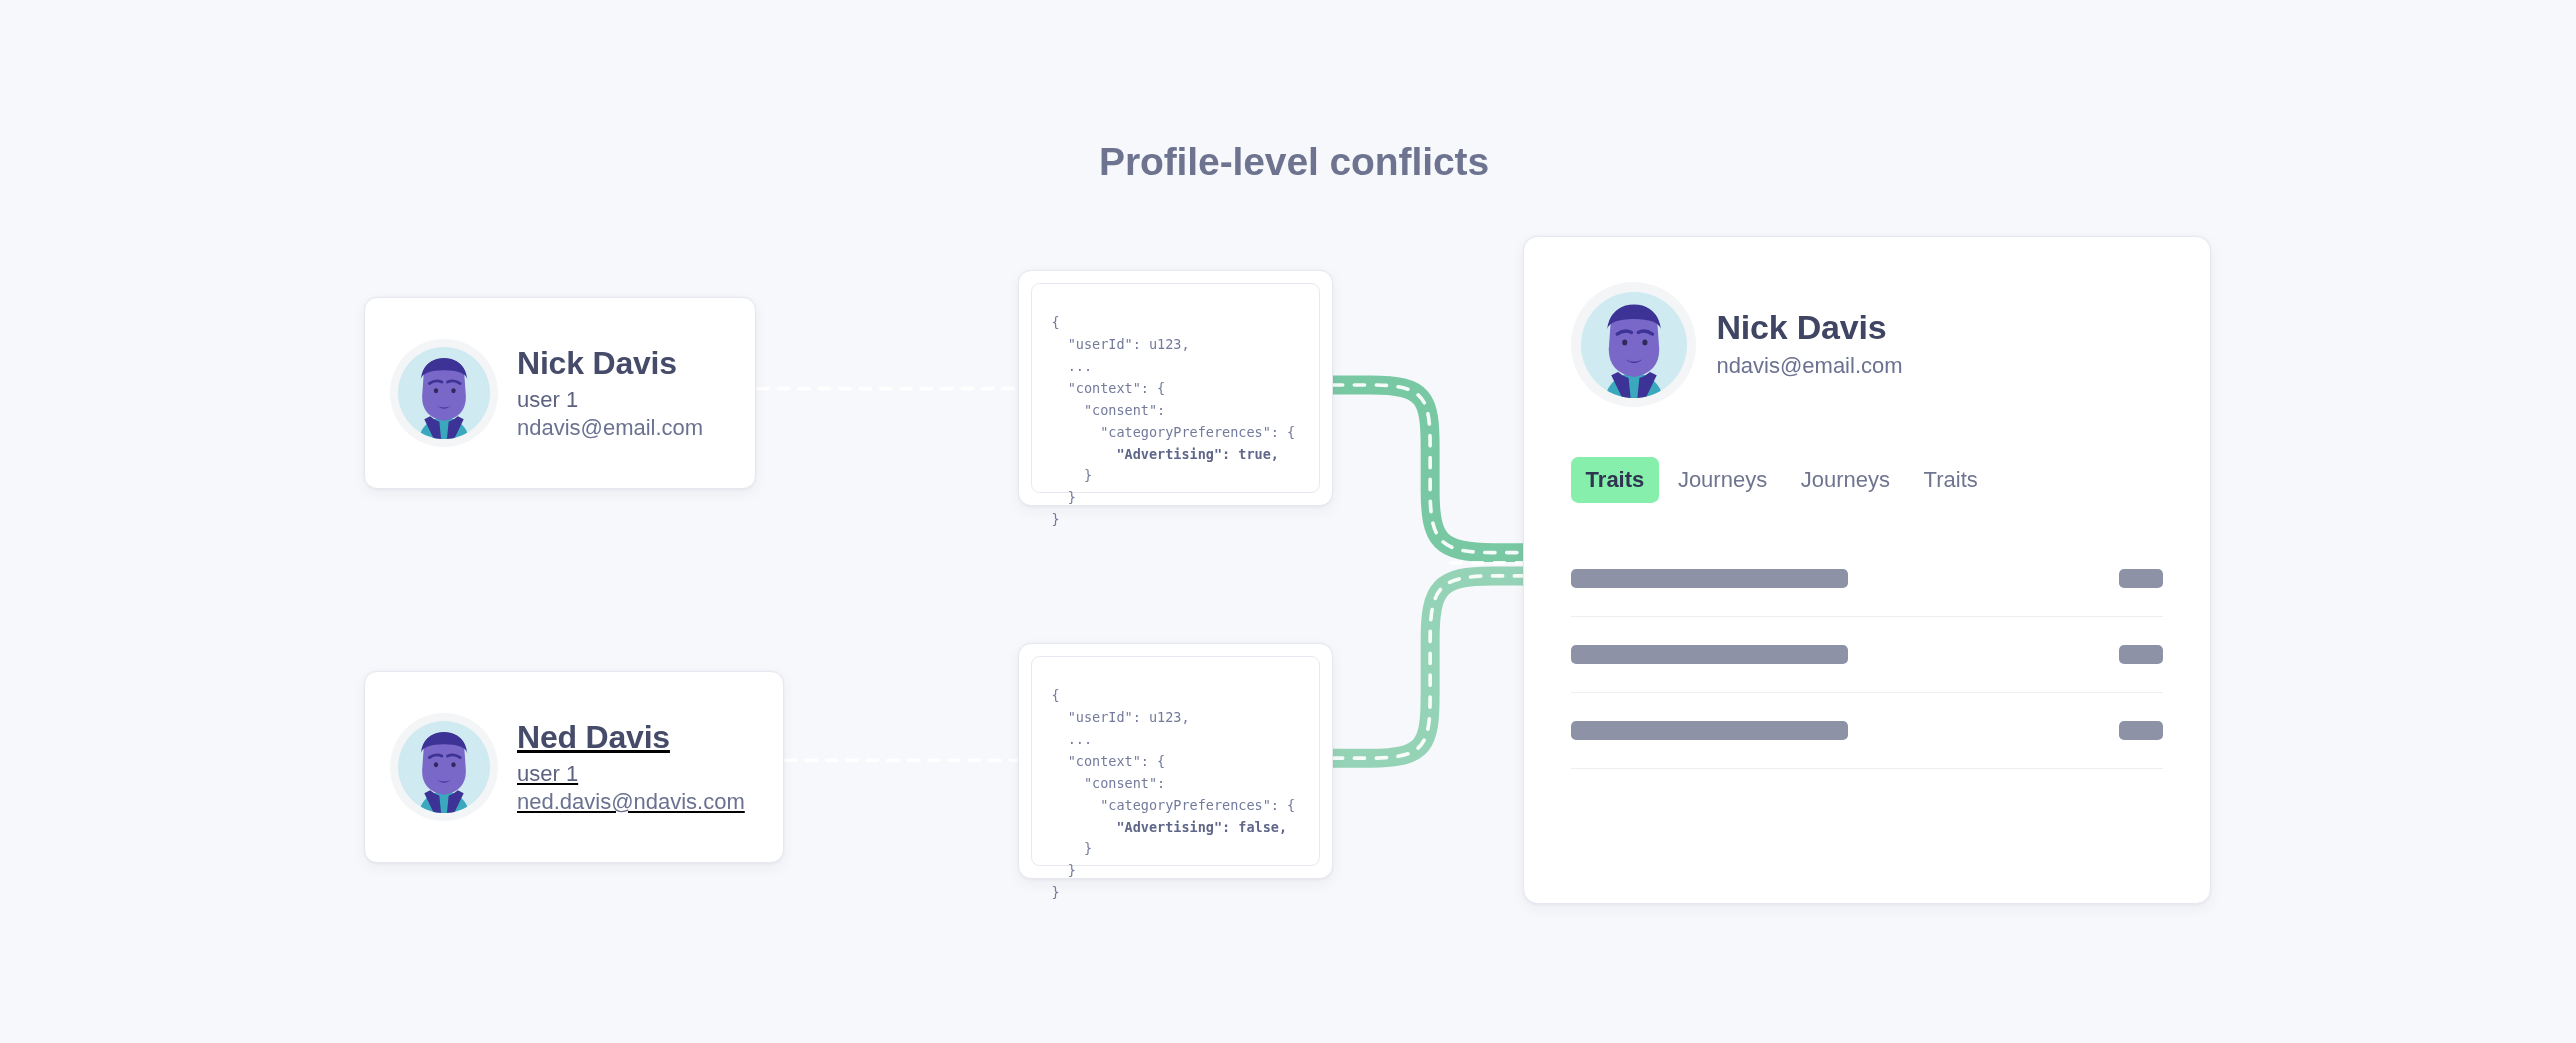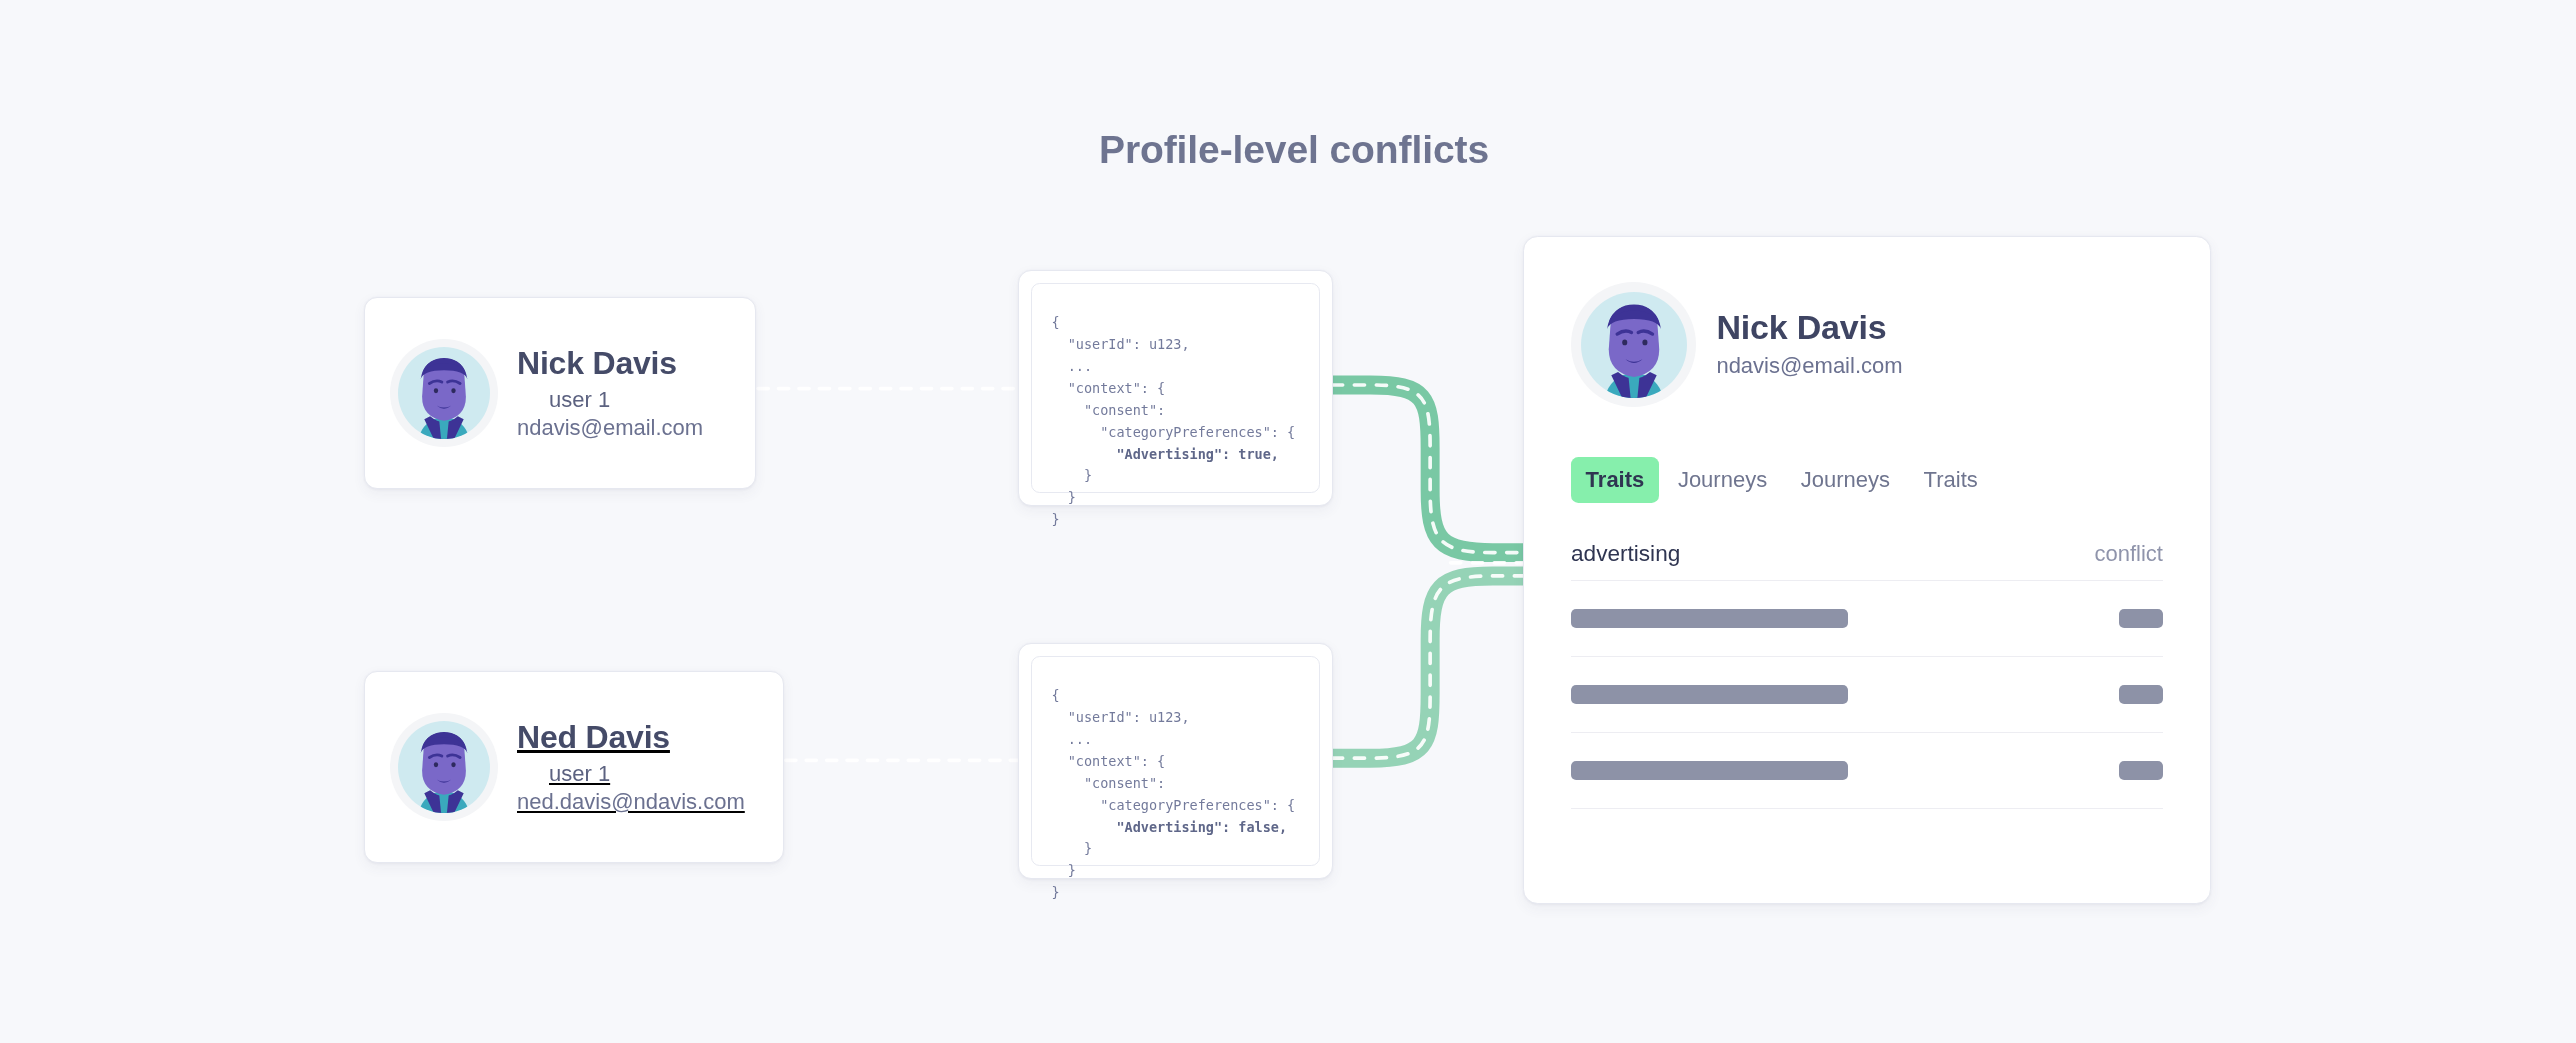--- a/index.html
+++ b/index.html
@@ -16,21 +16,21 @@
     position: relative;
     width: 2576px;
     height: 1044px;
     background: #f7f8fb;
   }
 
   
   .page-title {
     position: absolute;
     left: 0;
-    top: 128px;
+    top: 140px;
     width: 2576px;
     text-align: center;
     font-size: 39px;
     font-weight: 700;
     color: #6e7490;
     letter-spacing: -0.1px;
     padding-left: 12px;
   }
 
   
@@ -85,21 +85,20 @@
     font-weight: 700;
     color: #454b68;
     line-height: 1.1;
     letter-spacing: -0.2px;
   }
   .person-sub {
     font-size: 22px;
     color: #5c6280;
     margin-top: 5.8px;
     line-height: 1.15;
-    margin-left: 32px;
   }
   .person-email {
     font-size: 22px;
     color: #6b7190;
     margin-top: 2.9px;
     line-height: 1.15;
   }
 
   
   .code-card {
@@ -390,24 +389,20 @@
     </div>
 
     <div class="tabs">
       <div class="tab active">Traits</div>
       <div class="tab">Journeys</div>
       <div class="tab">Journeys</div>
       <div class="tab">Traits</div>
     </div>
 
     <div class="trait-table">
-      <div class="trait-header">
-        <span class="col-left">advertising</span>
-        <span class="col-right">conflict</span>
-      </div>
 
       <div class="trait-row">
         <span class="skeleton wide"></span>
         <span class="skeleton narrow"></span>
       </div>
       <div class="trait-row">
         <span class="skeleton wide"></span>
         <span class="skeleton narrow"></span>
       </div>
       <div class="trait-row">

